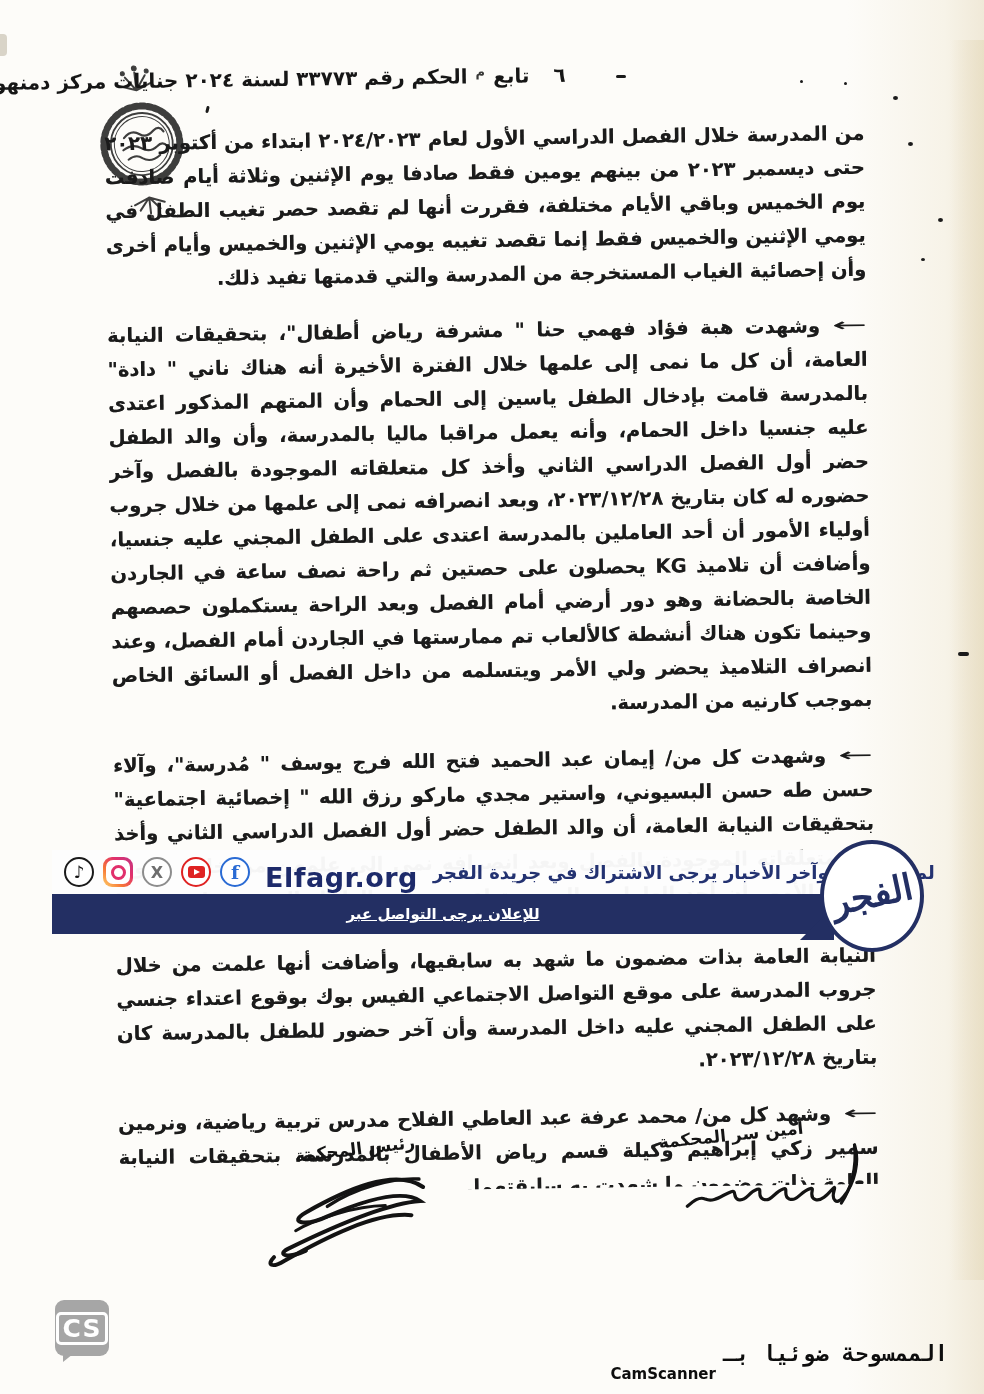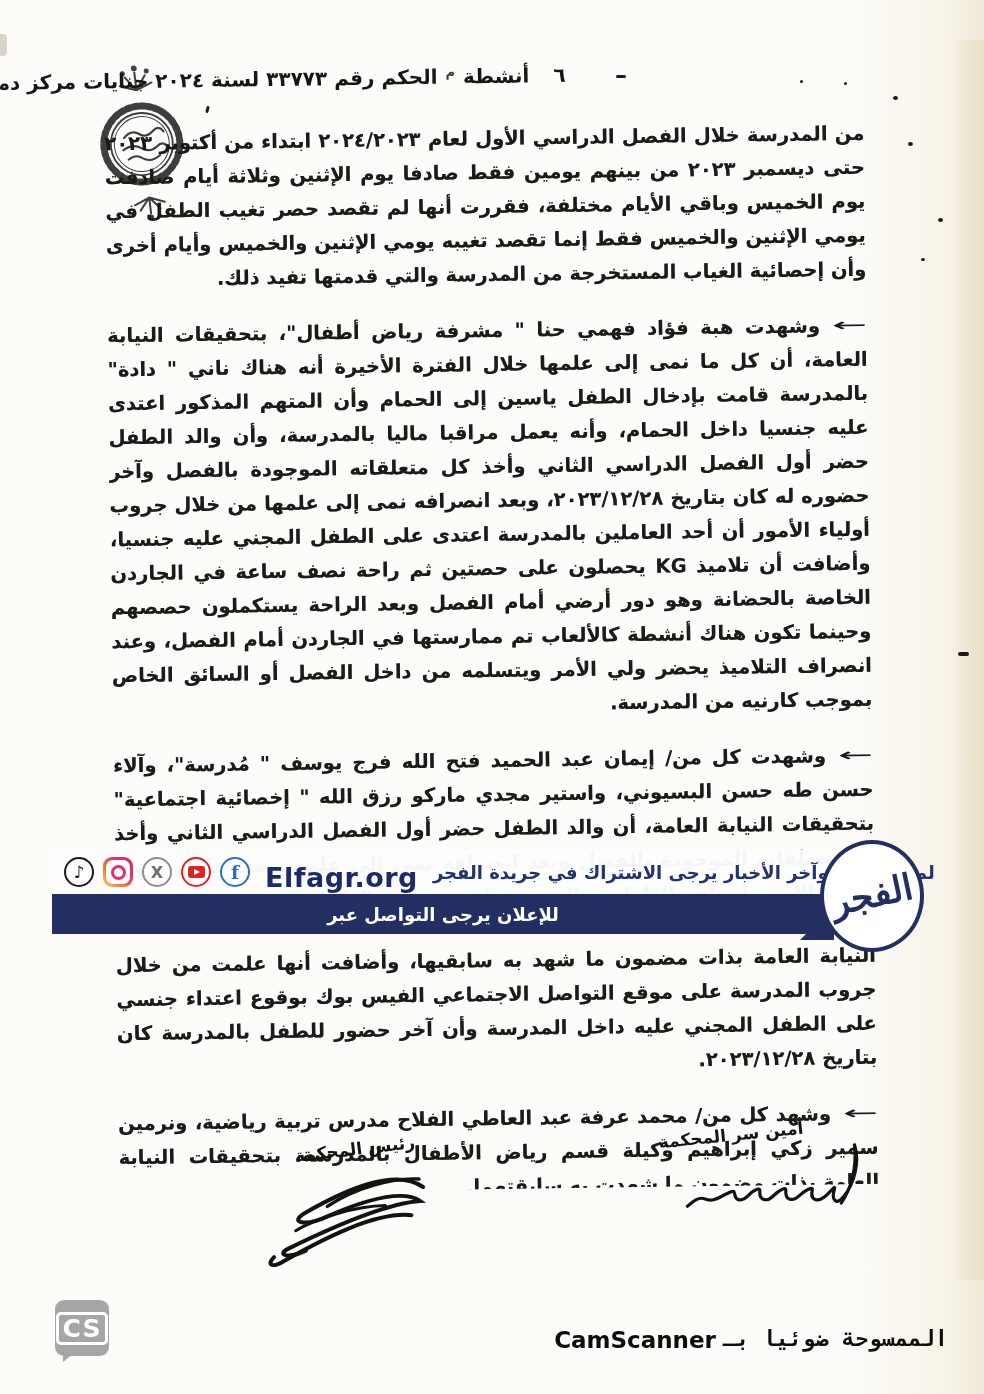--- a/index.html
+++ b/index.html
@@ -38,21 +38,21 @@
 
   
   .banner{position:absolute;left:52px;top:850px;width:862px;height:100px;z-index:6;}
   .strips{position:absolute;left:0;top:0;width:782px;}
   .strip-top{height:44px;background:rgba(253,253,253,.97);display:flex;align-items:center;
              padding:0 8px 0 12px;gap:9px;}
   .site-name{font-weight:700;font-size:27px;color:#1d2a6a;margin-left:6px;letter-spacing:.5px;margin-top:11px;}
   .subscribe{margin-left:auto;direction:rtl;font-weight:700;font-size:18px;color:#233271;padding-left:6px;white-space:nowrap;}
   .strip-bottom{height:40px;background:#232f63;display:flex;align-items:center;justify-content:center;
                 gap:14px;direction:rtl;color:#fff;}
-  .contact-txt{font-weight:700;font-size:18px;white-space:nowrap;}
+  .contact-txt{font-weight:700;font-size:15px;white-space:nowrap;text-decoration:underline;}
   .contact-email{font-weight:700;font-size:24px;letter-spacing:.3px;}
   .banner-tri{position:absolute;left:748px;top:56px;width:0;height:0;
               border-style:solid;border-width:0 0 34px 34px;
               border-color:transparent transparent #232f63 transparent;}
   .banner-logo{position:absolute;left:768px;top:-10px;width:96px;height:104px;background:#fff;
                border:4px solid #232f63;border-radius:50%;display:flex;align-items:center;justify-content:center;}
   .logo-word{font-family:"DejaVu Serif",serif;font-weight:700;font-size:36px;color:#232f63;
              transform:rotate(-12deg) translateY(-2px);}
 
   
@@ -74,21 +74,21 @@
   .cs-badge{width:54px;height:56px;background:#a6a6a6;border-radius:9px;display:flex;align-items:center;
             justify-content:center;position:relative;}
   .cs-badge span{color:#fff;font-weight:800;font-size:25px;letter-spacing:1px;border:3px solid #fff;
                  border-radius:5px;padding:1px 4px;line-height:1;}
   .cs-badge::after{content:"";position:absolute;left:8px;bottom:-6px;width:0;height:0;
                    border-top:8px solid #a6a6a6;border-right:10px solid transparent;}
   .foot-left-text{color:#c2c2c2;font-size:36px;font-weight:400;letter-spacing:.5px;}
   .foot-right{position:absolute;right:36px;top:1326px;direction:rtl;display:flex;align-items:center;gap:7px;
               color:#0d0d0d;}
   .foot-right .ar{font-weight:700;font-size:22px;font-family:Liberation Mono, monospace;}
-  .foot-right .br{font-weight:800;font-size:23px;}
+  .foot-right .br{font-weight:800;font-size:15px;margin-top:39px;}
 
   
   .speck{position:absolute;background:#1a1a1a;border-radius:50%;z-index:4;}
 </style>
 </head>
 <body>
 
 <div class="page">
   <div class="edge-tint"></div>
   <div class="corner-mark"></div>
@@ -106,21 +106,21 @@
         <circle cx="57" cy="84" r="27.5" stroke-width="1"></circle>
         <path d="M40,76 q8,-8 16,-2 q6,5 14,-2 q6,-5 10,2" stroke-width="2.2"></path>
         <path d="M38,88 q10,-6 18,0 q8,6 16,0 q6,-5 10,1" stroke-width="2.2"></path>
         <path d="M42,98 q8,-5 14,0 q8,6 18,-1" stroke-width="2"></path>
         <path d="M58,138 L58,154 M58,138 L48,150 M58,138 L68,150 M58,138 L43,144 M58,138 L73,144" stroke-width="2"></path>
         <circle cx="58" cy="158" r="2.2" fill="#242424"></circle>
       </g>
     </svg>
 
     <div class="header" dir="rtl">
-      <span class="pnum">٦</span><span class="cont">أنشطة</span><span class="hand-mark">م</span><span>الحكم رقم ٣٣٧٧٣ لسنة ٢٠٢٤ جنايات مركز دمنهور</span>
+      <span class="pnum">٦</span><span class="cont">تابع</span><span class="hand-mark">م</span><span>الحكم رقم ٣٣٧٧٣ لسنة ٢٠٢٤ جنايات مركز دمنهور</span>
     </div>
 
     <div id="block1" class="textblock">
       <p><span>من المدرسة خلال الفصل الدراسي الأول لعام ٢٠٢٤/٢٠٢٣ ابتداء من أكتوبر ٢٠٢٣ حتى ديسمبر ٢٠٢٣ من بينهم يومين فقط صادفا يوم الإثنين وثلاثة أيام صادفت يوم الخميس وباقي الأيام مختلفة، فقررت أنها لم تقصد حصر تغيب الطفل في يومي الإثنين والخميس فقط إنما تقصد تغيبه يومي الإثنين والخميس وأيام أخرى وأن إحصائية الغياب المستخرجة من المدرسة والتي قدمتها تفيد ذلك.</span></p>
       <p><span class="p-arrow">←</span><span>وشهدت هبة فؤاد فهمي حنا " مشرفة رياض أطفال"، بتحقيقات النيابة العامة، أن كل ما نمى إلى علمها خلال الفترة الأخيرة أنه هناك ناني " دادة" بالمدرسة قامت بإدخال الطفل ياسين إلى الحمام وأن المتهم المذكور اعتدى عليه جنسيا داخل الحمام، وأنه يعمل مراقبا ماليا بالمدرسة، وأن والد الطفل حضر أول الفصل الدراسي الثاني وأخذ كل متعلقاته الموجودة بالفصل وآخر حضوره له كان بتاريخ ٢٠٢٣/١٢/٢٨، وبعد انصرافه نمى إلى علمها من خلال جروب أولياء الأمور أن أحد العاملين بالمدرسة اعتدى على الطفل المجني عليه جنسيا، وأضافت أن تلاميذ KG يحصلون على حصتين ثم راحة نصف ساعة في الجاردن الخاصة بالحضانة وهو دور أرضي أمام الفصل وبعد الراحة يستكملون حصصهم وحينما تكون هناك أنشطة كالألعاب تم ممارستها في الجاردن أمام الفصل، وعند انصراف التلاميذ يحضر ولي الأمر ويتسلمه من داخل الفصل أو السائق الخاص بموجب كارنيه من المدرسة.</span></p>
       <p><span class="p-arrow">←</span><span>وشهدت كل من/ إيمان عبد الحميد فتح الله فرج يوسف " مُدرسة"، وآلاء حسن طه حسن البسيوني، واستير مجدي ماركو رزق الله " إخصائية اجتماعية" بتحقيقات النيابة العامة، أن والد الطفل حضر أول الفصل الدراسي الثاني وأخذ كل متعلقاته الموجودة بالفصل وبعد انصرافه نمى إلى علمهن من خلال جروب أولياء الأمور أن أحد العاملين بالمدرسة اعتدى على الطفل المجني عليه جنسيا وآخر حضور له كان بتاريخ ٢٠٢٣/١٢/٢٨، وأن تلاميذ KG يحصلون على حصتين ثم راحة نصف ساعة في الجاردن الخاصة بالحضانة وهو دور أرضي أمام الفصل وبعد الراحة يستكملون حصصهم وحينما تكون هناك أنشطة كالألعاب تم ممارستها في الجاردن أمام الفصل، وعند انصراف التلاميذ يحضر ولي الأمر ويتسلمه من داخل الفصل أو السائق الخاص بموجب كارنيه من المدرسة.</span></p>
     </div>
 
     <div id="block2" class="textblock">
       <p><span>النيابة العامة بذات مضمون ما شهد به سابقيها، وأضافت أنها علمت من خلال جروب المدرسة على موقع التواصل الاجتماعي الفيس بوك بوقوع اعتداء جنسي على الطفل المجني عليه داخل المدرسة وأن آخر حضور للطفل بالمدرسة كان بتاريخ ٢٠٢٣/١٢/٢٨.</span></p>

